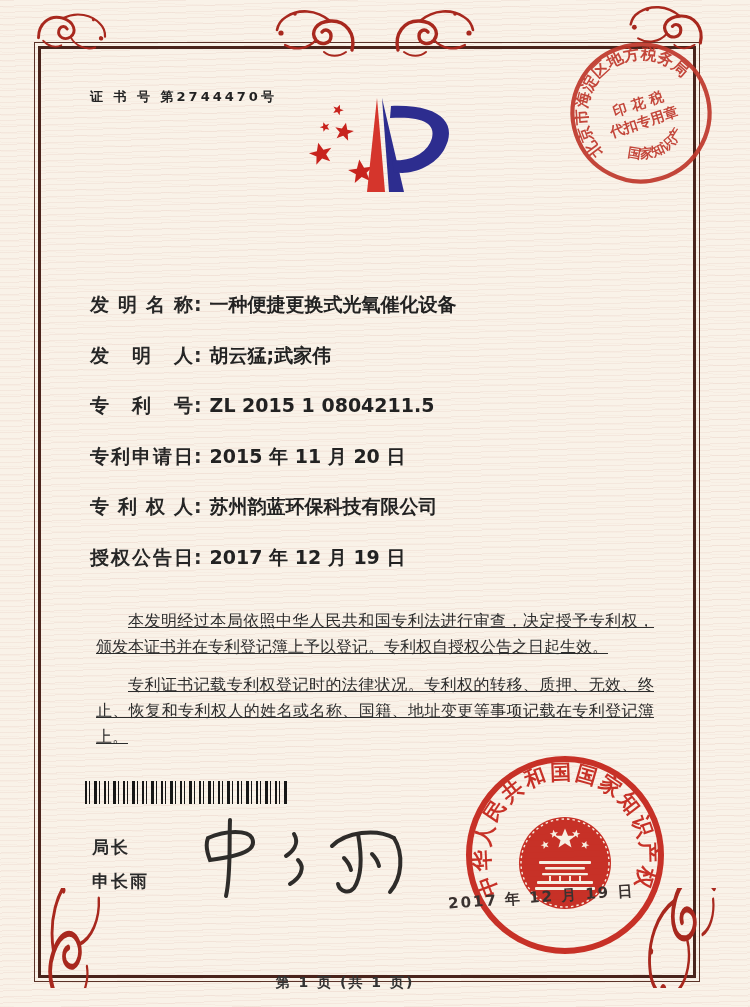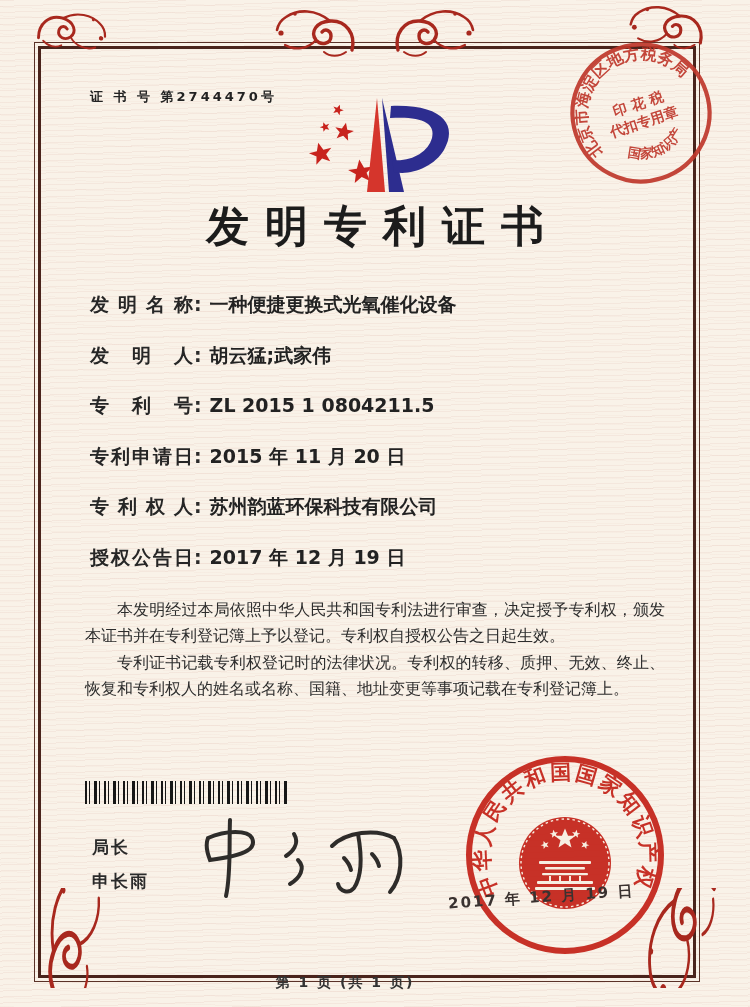--- a/index.html
+++ b/index.html
@@ -30,21 +30,21 @@
   .field-row{margin-bottom:24.5px;font-size:19px;font-weight:700;white-space:nowrap;}
   .field-label{display:inline-block;width:103px;text-align:justify;text-align-last:justify;color:#262626;}
   .field-colon{display:inline-block;margin:0 8px 0 1px;}
   .field-value{font-weight:600;color:#222;}
   .body-text{
     left:84px;top:596px;width:582px;
     font-family:"DejaVu Serif","Liberation Serif",serif;
     font-size:16px;line-height:26px;color:#2d2d2d;font-weight:500;
     text-align:justify;
   }
-  .body-text p{margin:1px;text-indent:2em;}
+  .body-text p{margin:12px;text-indent:2em;text-decoration:underline;}
   .barcode{
     left:85px;top:781px;width:202px;height:23px;
     background:
       repeating-linear-gradient(90deg,#171717 0 2px,transparent 2px 4px,#171717 4px 5px,transparent 5px 9px,#171717 9px 12px,transparent 12px 14px,#171717 14px 15px,transparent 15px 19px);
   }
   .director-title{left:92px;top:836px;font-size:17px;font-weight:700;color:#2a2a2a;letter-spacing:2px;}
   .director-name{left:92px;top:870px;font-size:17px;font-weight:700;color:#2a2a2a;letter-spacing:2px;}
   .signature{left:190px;top:812px;width:230px;height:100px;}
   .tax-seal{left:566px;top:38px;width:150px;height:150px;transform:rotate(-18deg);opacity:.92;}
   .office-seal{left:462px;top:752px;width:206px;height:206px;opacity:.95;}
@@ -119,21 +119,20 @@
     <text fill="#bf382c" font-size="17" font-weight="bold">
       <textPath href="#taxTop" startOffset="2">北京市海淀区地方税务局</textPath>
     </text>
     <text fill="#bf382c" font-size="14" font-weight="bold">
       <textPath href="#taxBottom" startOffset="8">国家知识产权局</textPath>
     </text>
     <text y="-5" text-anchor="middle" fill="#bf382c" font-size="15" font-weight="bold">印 花 税</text>
     <text y="15" text-anchor="middle" fill="#bf382c" font-size="15" font-weight="bold">代扣专用章</text>
   </svg>
 
-  <div class="abs title">发明专利证书</div>
 
   <div class="abs fields">
     <div class="field-row">
       <span class="field-label">发明名称</span><span class="field-colon">:</span><span class="field-value">一种便捷更换式光氧催化设备</span>
     </div>
     <div class="field-row">
       <span class="field-label">发明人</span><span class="field-colon">:</span><span class="field-value">胡云猛;武家伟</span>
     </div>
     <div class="field-row">
       <span class="field-label">专利号</span><span class="field-colon">:</span><span class="field-value">ZL 2015 1 0804211.5</span>

